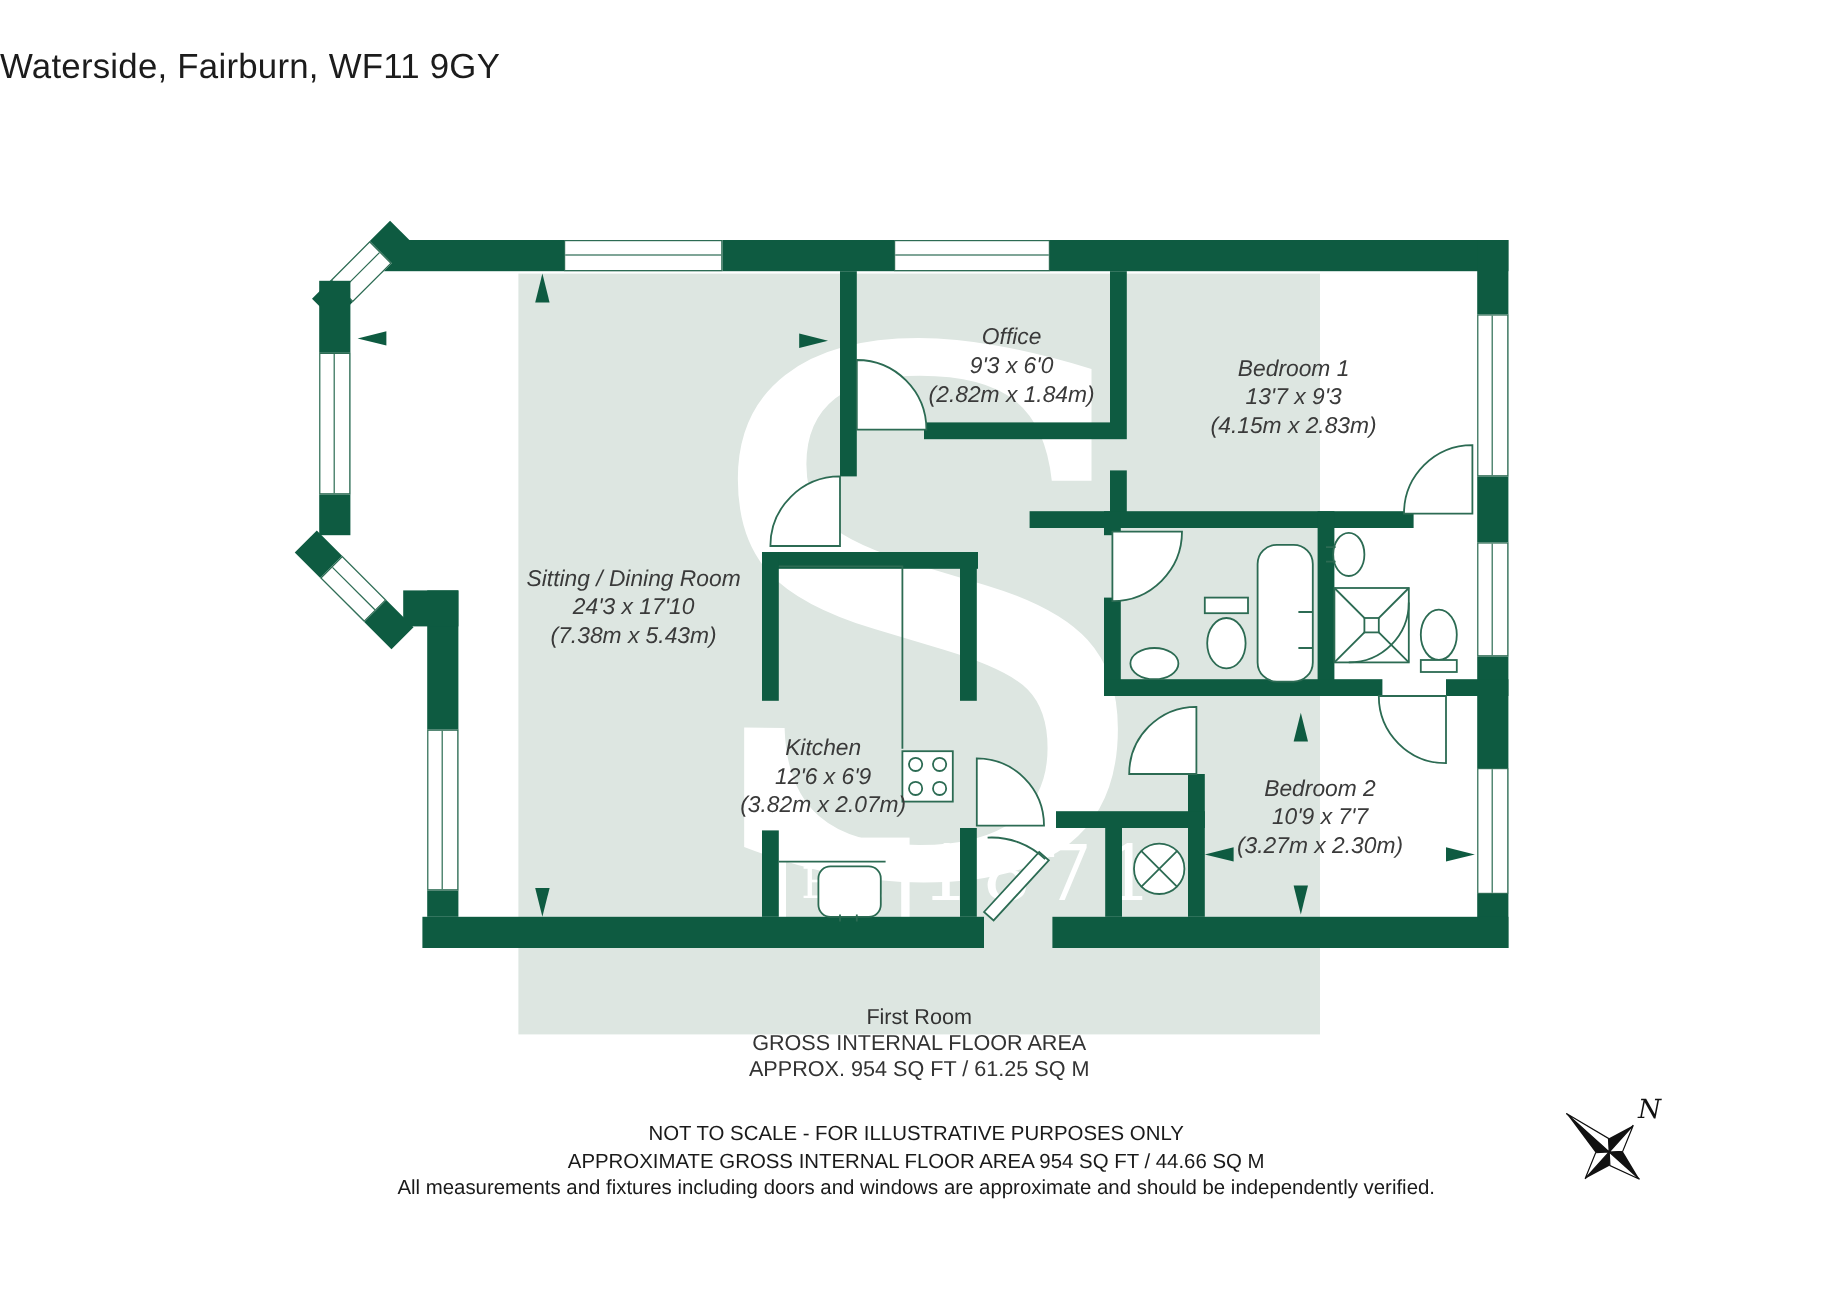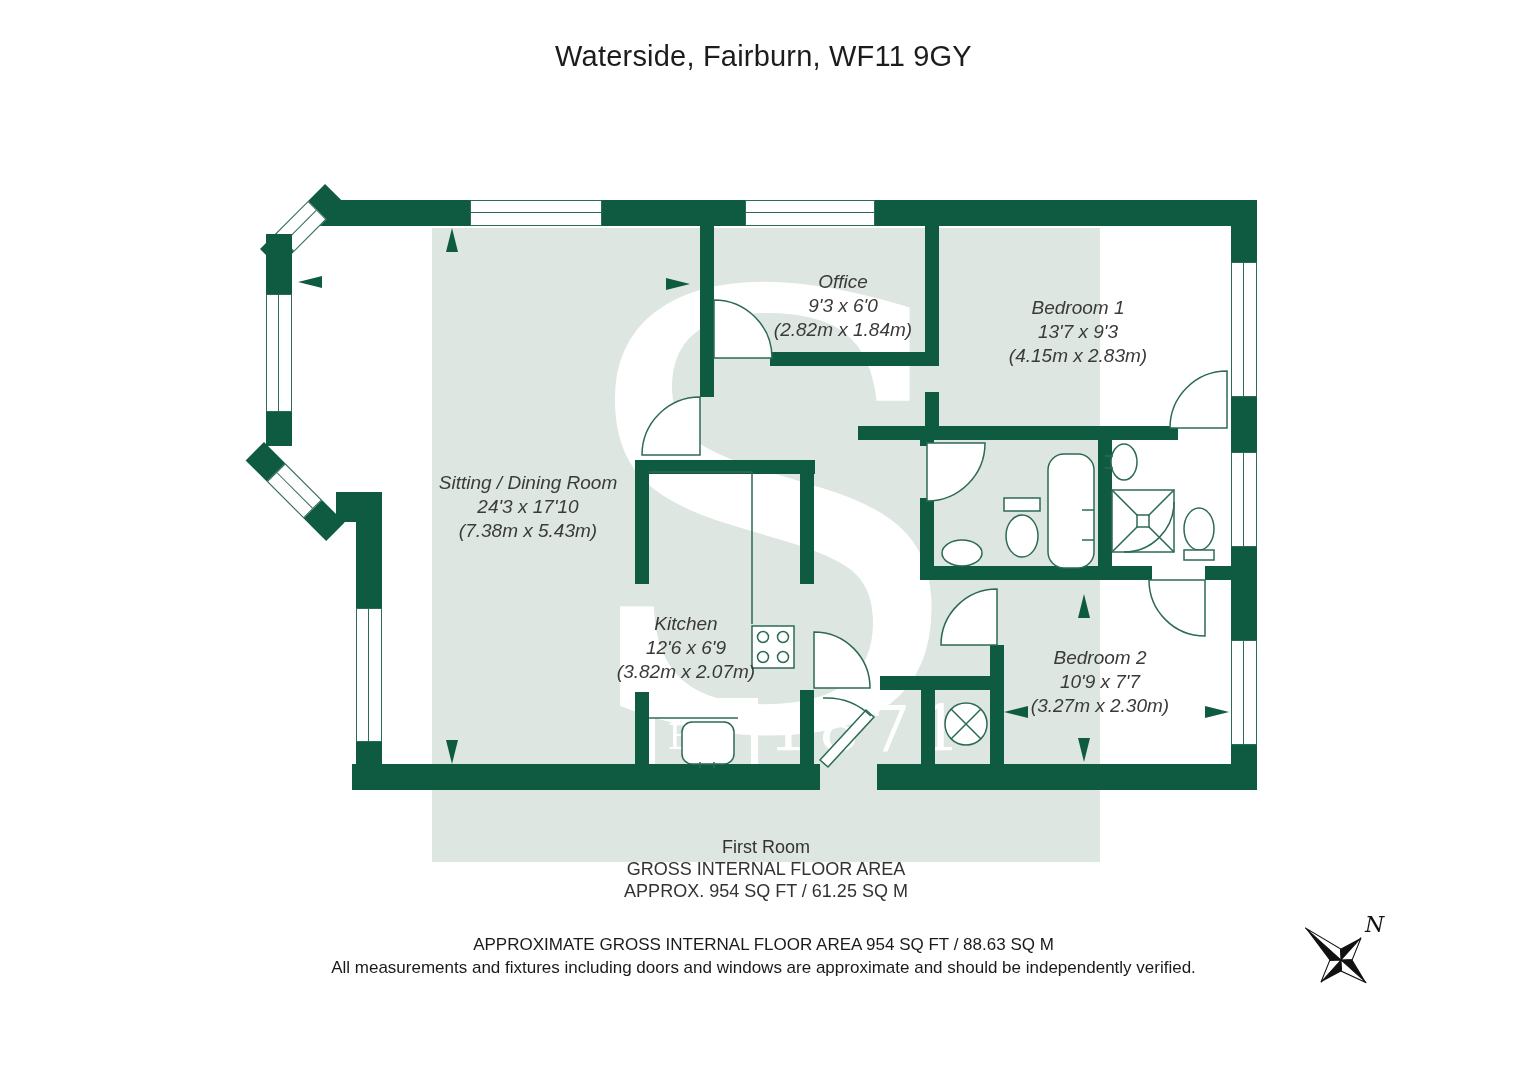--- a/index.html
+++ b/index.html
@@ -4,21 +4,21 @@
 <style>
   :root{
     --wall:#0e5b41;
     --outline:#2c6b53;
     --backdrop:#dde6e1;
     --ink:#3a3a3a;
   }
   html,body{margin:0;padding:0;background:#fff;}
   .page{position:relative;width:1527px;height:1080px;background:#fff;overflow:hidden;
         font-family:"Liberation Sans",sans-serif;margin:0 auto;}
-  .title{position:absolute;left:0;right:0;top:40px;text-align:center;font-size:29px;
+  .title{position:absolute;left:0;right:0;top:40px;font-size:29px;
          color:#1c1c1c;letter-spacing:.2px;}
   
   .backdrop{position:absolute;left:432px;top:228px;width:668px;height:634px;background:var(--backdrop);}
   .wm-s{position:absolute;left:770px;top:520px;transform:translate(-50%,-50%);
         font-family:"DejaVu Serif",serif;font-size:600px;line-height:1;color:#fff;}
   .wm-est{position:absolute;left:648px;top:698px;width:96px;height:62px;border:7px solid #fff;
           display:flex;align-items:center;justify-content:center;color:#fff;
           font-family:"DejaVu Serif",serif;font-size:36px;}
   .wm-year{position:absolute;left:768px;top:692px;color:#fff;font-family:"DejaVu Serif",serif;
            font-size:64px;letter-spacing:10px;}
@@ -208,17 +208,18 @@
     <div>(3.27m x 2.30m)</div>
   </div>
 
   <div class="area-label">
     <div>First Room</div>
     <div>GROSS INTERNAL FLOOR AREA</div>
     <div>APPROX. 954 SQ FT / 61.25 SQ M</div>
   </div>
 
   <div class="footer">
-    <div>APPROXIMATE GROSS INTERNAL FLOOR AREA 954 SQ FT / 88.63 SQ M</div>
+    <div>NOT TO SCALE - FOR ILLUSTRATIVE PURPOSES ONLY</div>
+    <div>APPROXIMATE GROSS INTERNAL FLOOR AREA 954 SQ FT / 44.66 SQ M</div>
     <div>All measurements and fixtures including doors and windows are approximate and should be independently verified.</div>
   </div>
 
 </div>
 
 </body></html>

